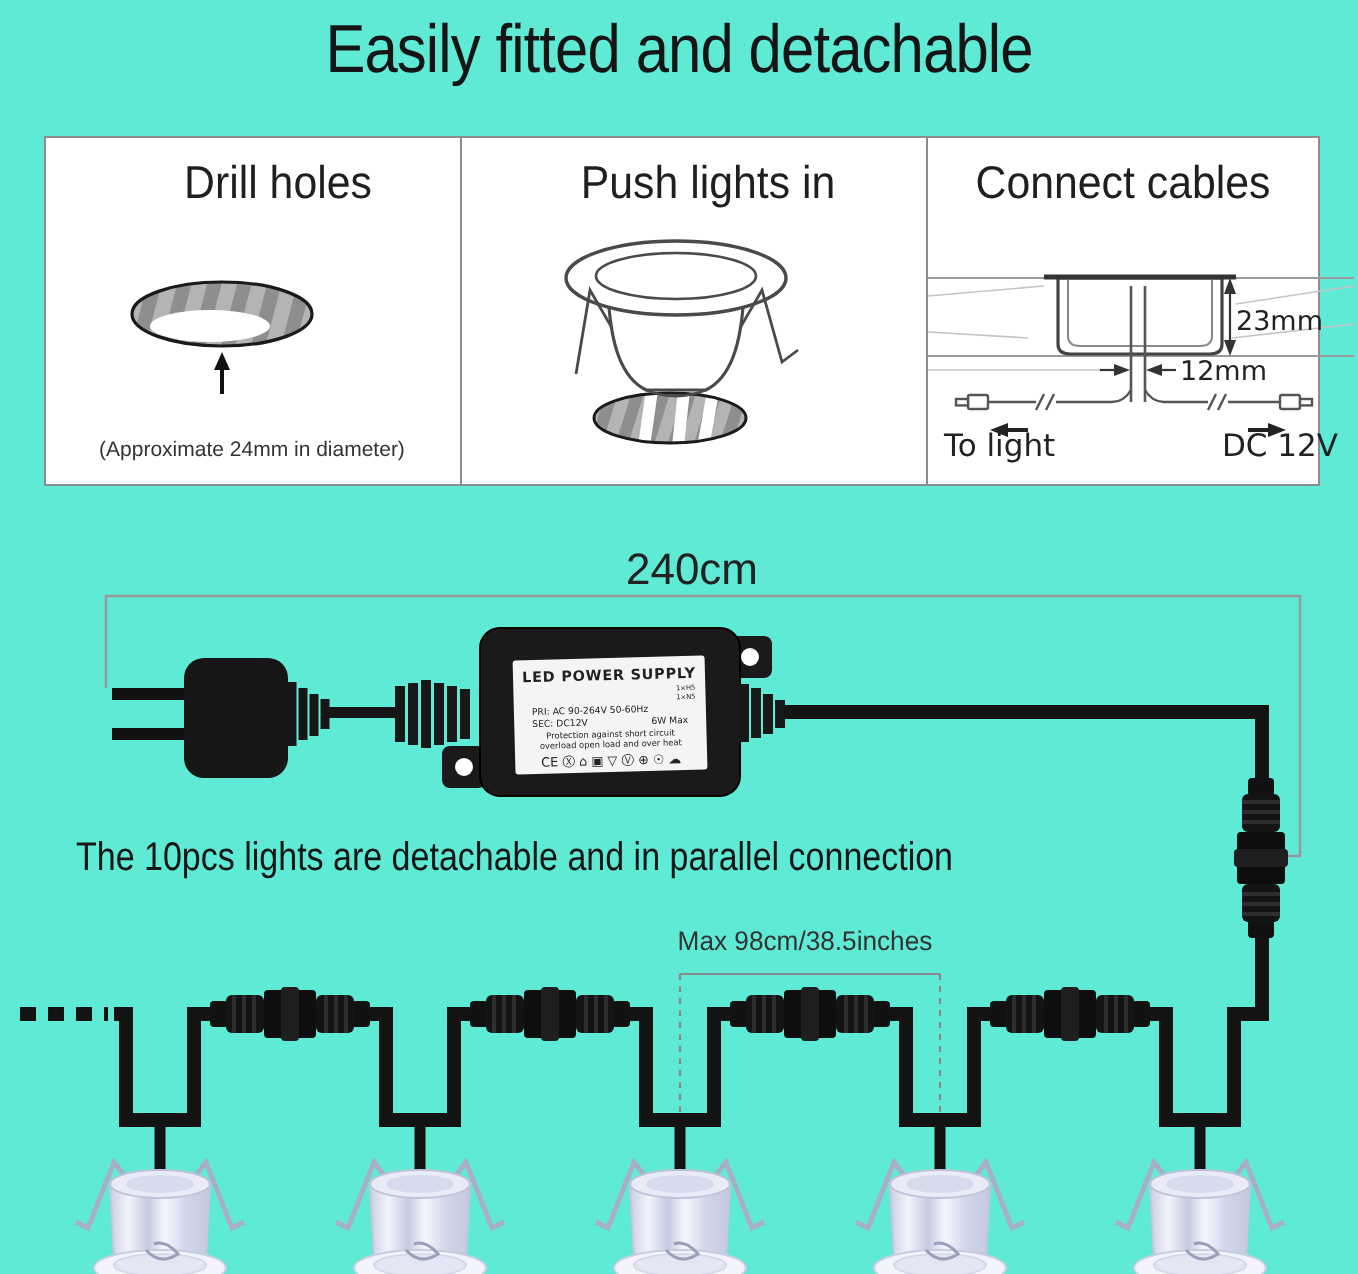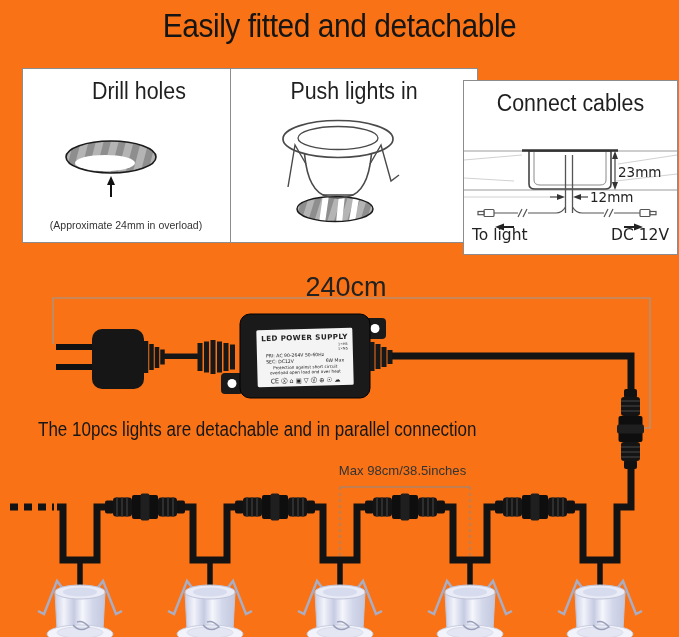--- a/index.html
+++ b/index.html
@@ -1,37 +1,37 @@
 <!DOCTYPE html>
 <html><head>
 <meta charset="utf-8">
 <style>
   html,body{margin:0;padding:0;background:#fff;}
   #stage{
-    position:relative;width:679px;height:637px;background:#f97316;overflow:hidden;
+    position:relative;width:679px;height:637px;background:#5eead4;overflow:hidden;
     font-family:"Liberation Sans","DejaVu Sans",sans-serif;color:#1c1c1c;
   }
   .abs{position:absolute;}
   .page-title{
     top:6px;left:0;width:679px;text-align:center;font-size:34px;font-weight:500;
     letter-spacing:-.5px;transform:scaleX(.88);color:#151515;white-space:nowrap;
   }
   .panel{
     position:absolute;top:68px;height:175px;border:1px solid #8c8c8c;background:#fff;box-sizing:border-box;
   }
   #panel-drill{left:22px;width:234px;padding-left:12px;}
   #panel-push{left:230px;width:248px;}
-  #panel-connect{left:463px;width:215px;margin-top:12px;}
+  #panel-connect{left:463px;width:197px;}
   .panel-title{
     position:absolute;top:9px;left:0;width:100%;text-align:center;font-size:23px;
     color:#1f1f1f;transform:scaleX(.93);white-space:nowrap;
   }
   .panel svg{position:absolute;left:0;top:0;}
   .dia-label{position:absolute;text-align:center;white-space:nowrap;}
-  #dim-240{top:272px;left:301px;width:90px;font-size:27px;color:#222;}
+  #dim-240{top:272px;left:301px;width:90px;font-size:22px;color:#222;}
   #caption{top:418px;left:38px;font-size:20px;color:#161616;transform:scaleX(.85);transform-origin:left top;}
   #max-98{top:463px;left:330px;width:145px;font-size:13.5px;color:#333;transform:scaleX(.97);}
   #phi-label{top:128px;left:-13px;width:100%;font-size:17px;color:#222;}
   #phi-note{top:150px;left:-13px;width:100%;font-size:10.5px;color:#333;}
   svg text{font-family:"DejaVu Sans","Liberation Sans",sans-serif;fill:#222;}
 </style>
 </head>
 <body>
 
 <div id="stage">
@@ -52,21 +52,21 @@
           <path d="M56 66 L44 112 M71 66 L59 112 M86 66 L74 112 M101 66 L89 112 M116 66 L104 112 M131 66 L119 112" fill="none"></path>
         </g>
         <ellipse cx="82" cy="94" rx="30" ry="8" fill="#ffffff"></ellipse>
         <ellipse cx="88" cy="88" rx="45" ry="16" fill="none" stroke="#1a1a1a" stroke-width="1.6"></ellipse>
       </g>
       <g>
         <line x1="88" y1="128" x2="88" y2="113" stroke="#111" stroke-width="2"></line>
         <polygon points="88,107 84,116 92,116" fill="#111"></polygon>
       </g>
     </svg>
-    <div class="dia-label" id="phi-note">(Approximate 24mm in overload)</div>
+    <div class="dia-label" id="phi-note">(Approximate 24mm in diameter)</div>
   </div>
 
   <div class="panel" id="panel-push">
     <div class="panel-title">Push lights in</div>
     <svg width="224" height="175" viewBox="0 0 224 175">
       <defs>
         <clipPath id="holeClip2">
             <ellipse cx="104" cy="140" rx="38" ry="12.5"></ellipse>
           </clipPath>
       </defs>

